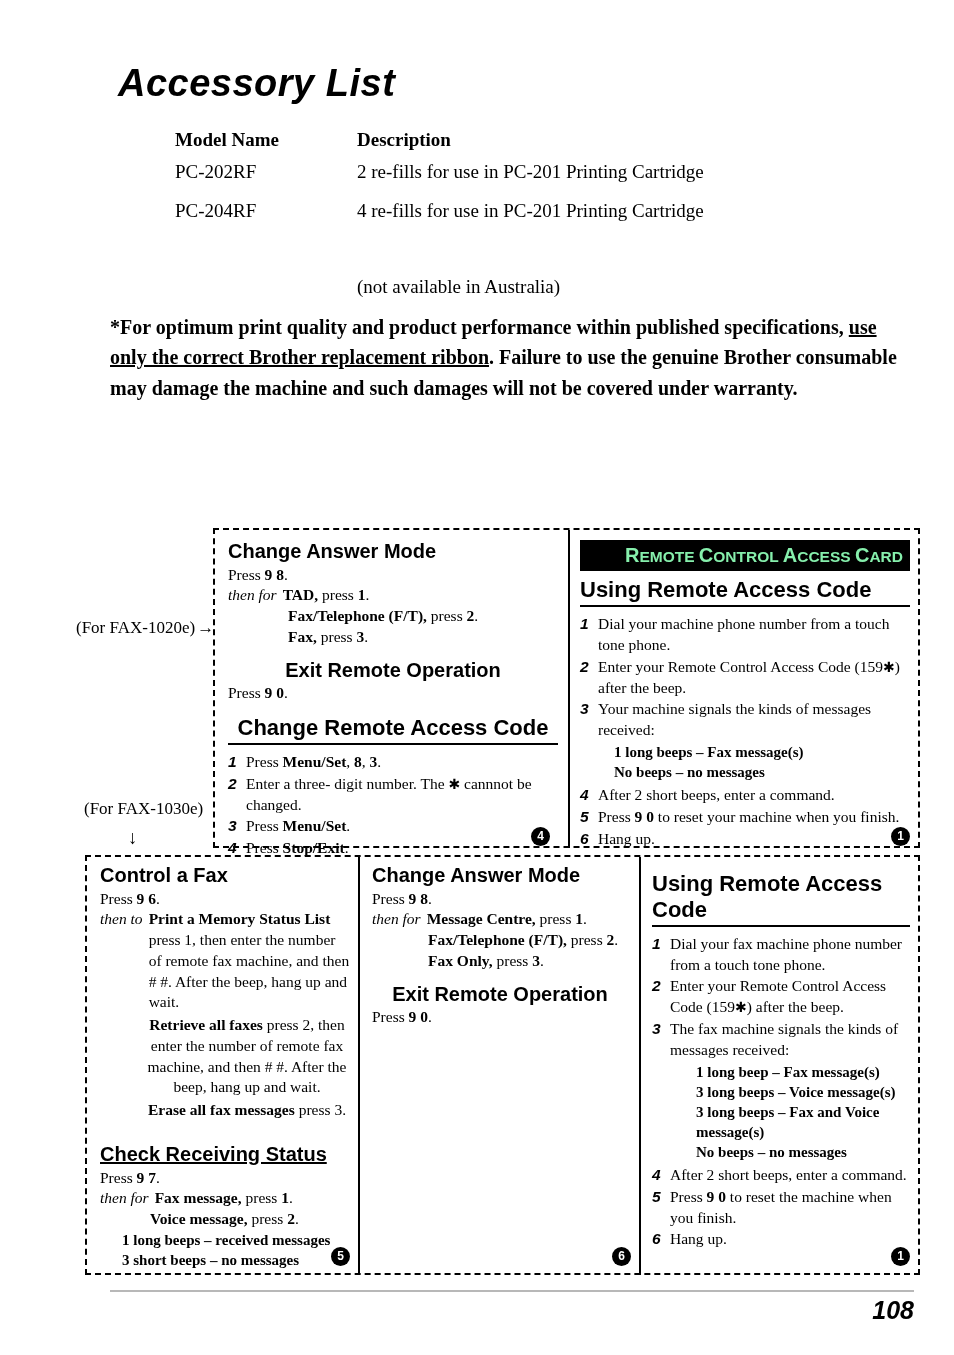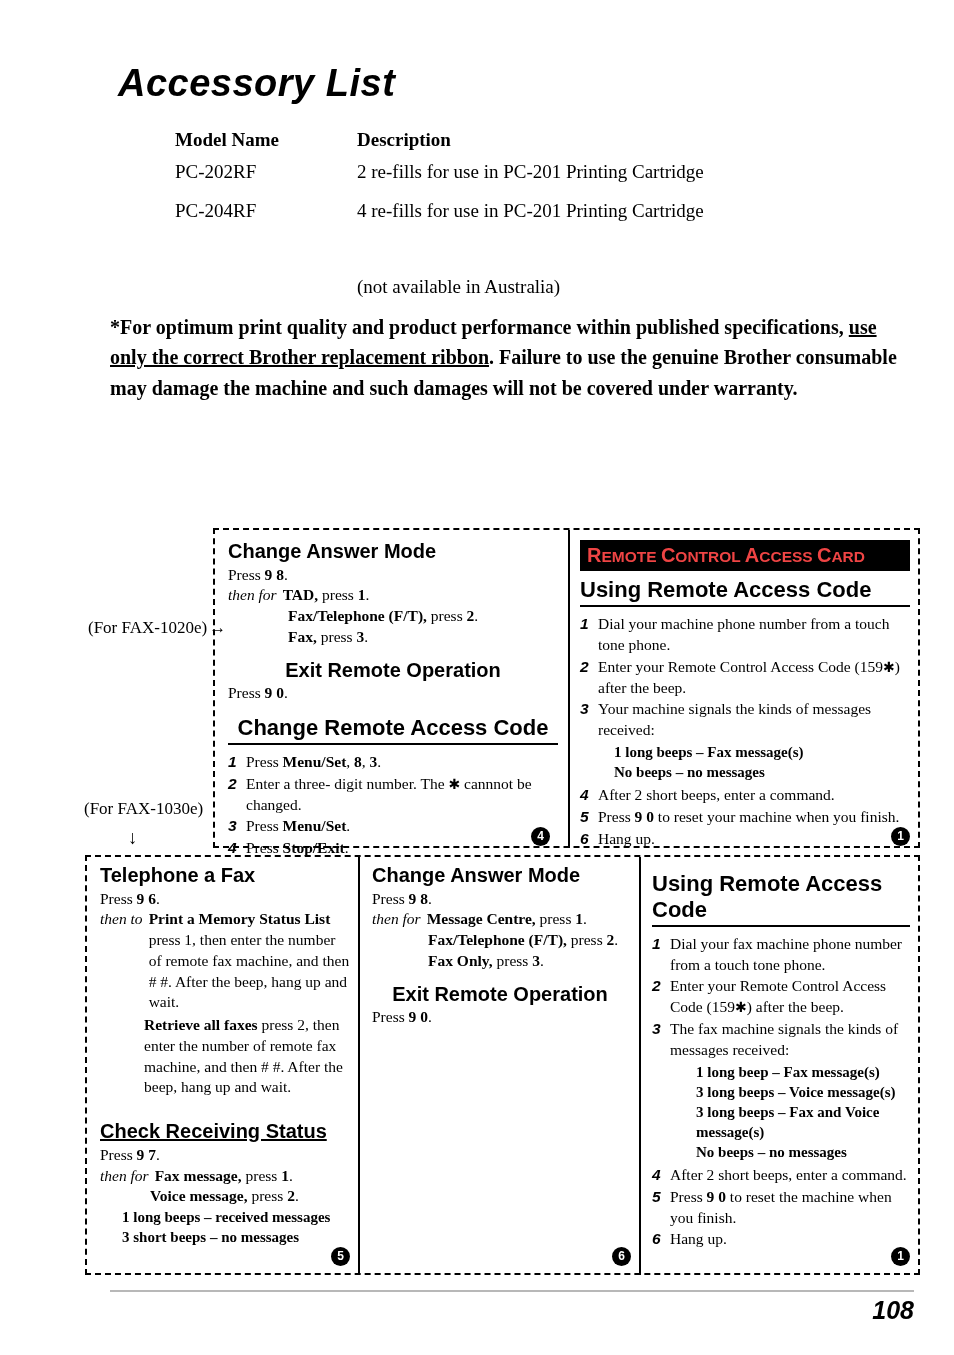--- a/index.html
+++ b/index.html
@@ -74,21 +74,21 @@
 
   
   .diagram { position: absolute; left: 0; top: 0; width: 954px; height: 1355px; }
 
   
   .side-label {
     position: absolute;
     font-size: 17px;
     white-space: nowrap;
   }
-  #label-1020 { left: 88px; top: 618px; }
+  #label-1020 { left: 76px; top: 618px; }
   #label-1030 { left: 84px; top: 799px; }
   .arrow-right { display: inline-block; margin-left: 2px; }
   #arrow-down {
     position: absolute;
     left: 128px;
     top: 828px;
     font-size: 19px;
     line-height: 1;
   }
 
@@ -140,21 +140,21 @@
   .h-sans.spaced { margin-top: 11px; text-align: center; }
 
   
   .line {
     font-size: 15.5px;
     line-height: 1.34;
     margin: 0;
   }
   .line b { font-weight: bold; }
   .indent-1 { padding-left: 60px; text-indent: 0; }
-  .indent-2 { padding-left: 44px; }
+  .indent-2 { padding-left: 44px; text-align: center; }
 
   
   .then-row { display: flex; font-size: 15.5px; line-height: 1.34; }
   .then-lbl { flex: 0 0 auto; font-style: italic; padding-right: 6px; }
   .then-body { flex: 1 1 auto; }
 
   
   .steps { margin: 0; padding: 0; list-style: none; }
   .step {
     display: flex;
@@ -175,25 +175,26 @@
     font-weight: bold;
     font-size: 15px;
     line-height: 1.34;
     padding-left: 34px;
   }
   .sub.deep { padding-left: 44px; }
 
   
   .banner {
     background: #000000;
-    color: #ef4444;
+    color: #86efac;
     font-family: "Liberation Sans", sans-serif;
     font-weight: bold;
     padding: 4px 7px 5px 7px;
     line-height: 1.12;
+    text-align: right;
   }
   .sc-big { font-size: 20px; }
   .sc-sm  { font-size: 15.5px; }
   .banner .sc-line { display: block; white-space: nowrap; }
 
   
   .circ-num {
     position: absolute;
     width: 19px;
     height: 19px;
@@ -359,33 +360,34 @@
       <div class="step">
         <span class="step-n">6</span>
         <span class="step-t">Hang up.</span>
       </div>
     </div>
 
   </div>
 
   <div class="card" id="card-r2-left">
 
-    <div class="h-sans">Telephone a Fax</div>
+    <div class="h-sans">Control a Fax</div>
 
     <div class="line">
       <span>Press </span><b>9 6</b><span>.</span>
     </div>
 
     <div class="then-row">
       <span class="then-lbl">then to</span>
       <span class="then-body"><b>Print a Memory Status List</b><span> press 1, then enter the number of remote fax machine, and then # #. After the beep, hang up and wait.</span></span>
     </div>
 
     <div class="line indent-2" style="margin-top:2px;"><b>Retrieve all faxes</b><span> press 2, then enter the number of remote fax machine, and then # #. After the beep, hang up and wait.</span></div>
 
+    <div class="line indent-2" style="margin-top:2px;"><b>Erase all fax messages</b><span> press 3.</span></div>
 
     <div class="h-sans" style="margin-top:22px;text-decoration:underline;">Check Receiving Status</div>
 
     <div class="line">
       <span>Press </span><b>9 7</b><span>.</span>
     </div>
 
     <div class="then-row">
       <span class="then-lbl">then for</span>
       <span class="then-body"><b>Fax message,</b><span> press </span><b>1</b><span>.</span></span>

